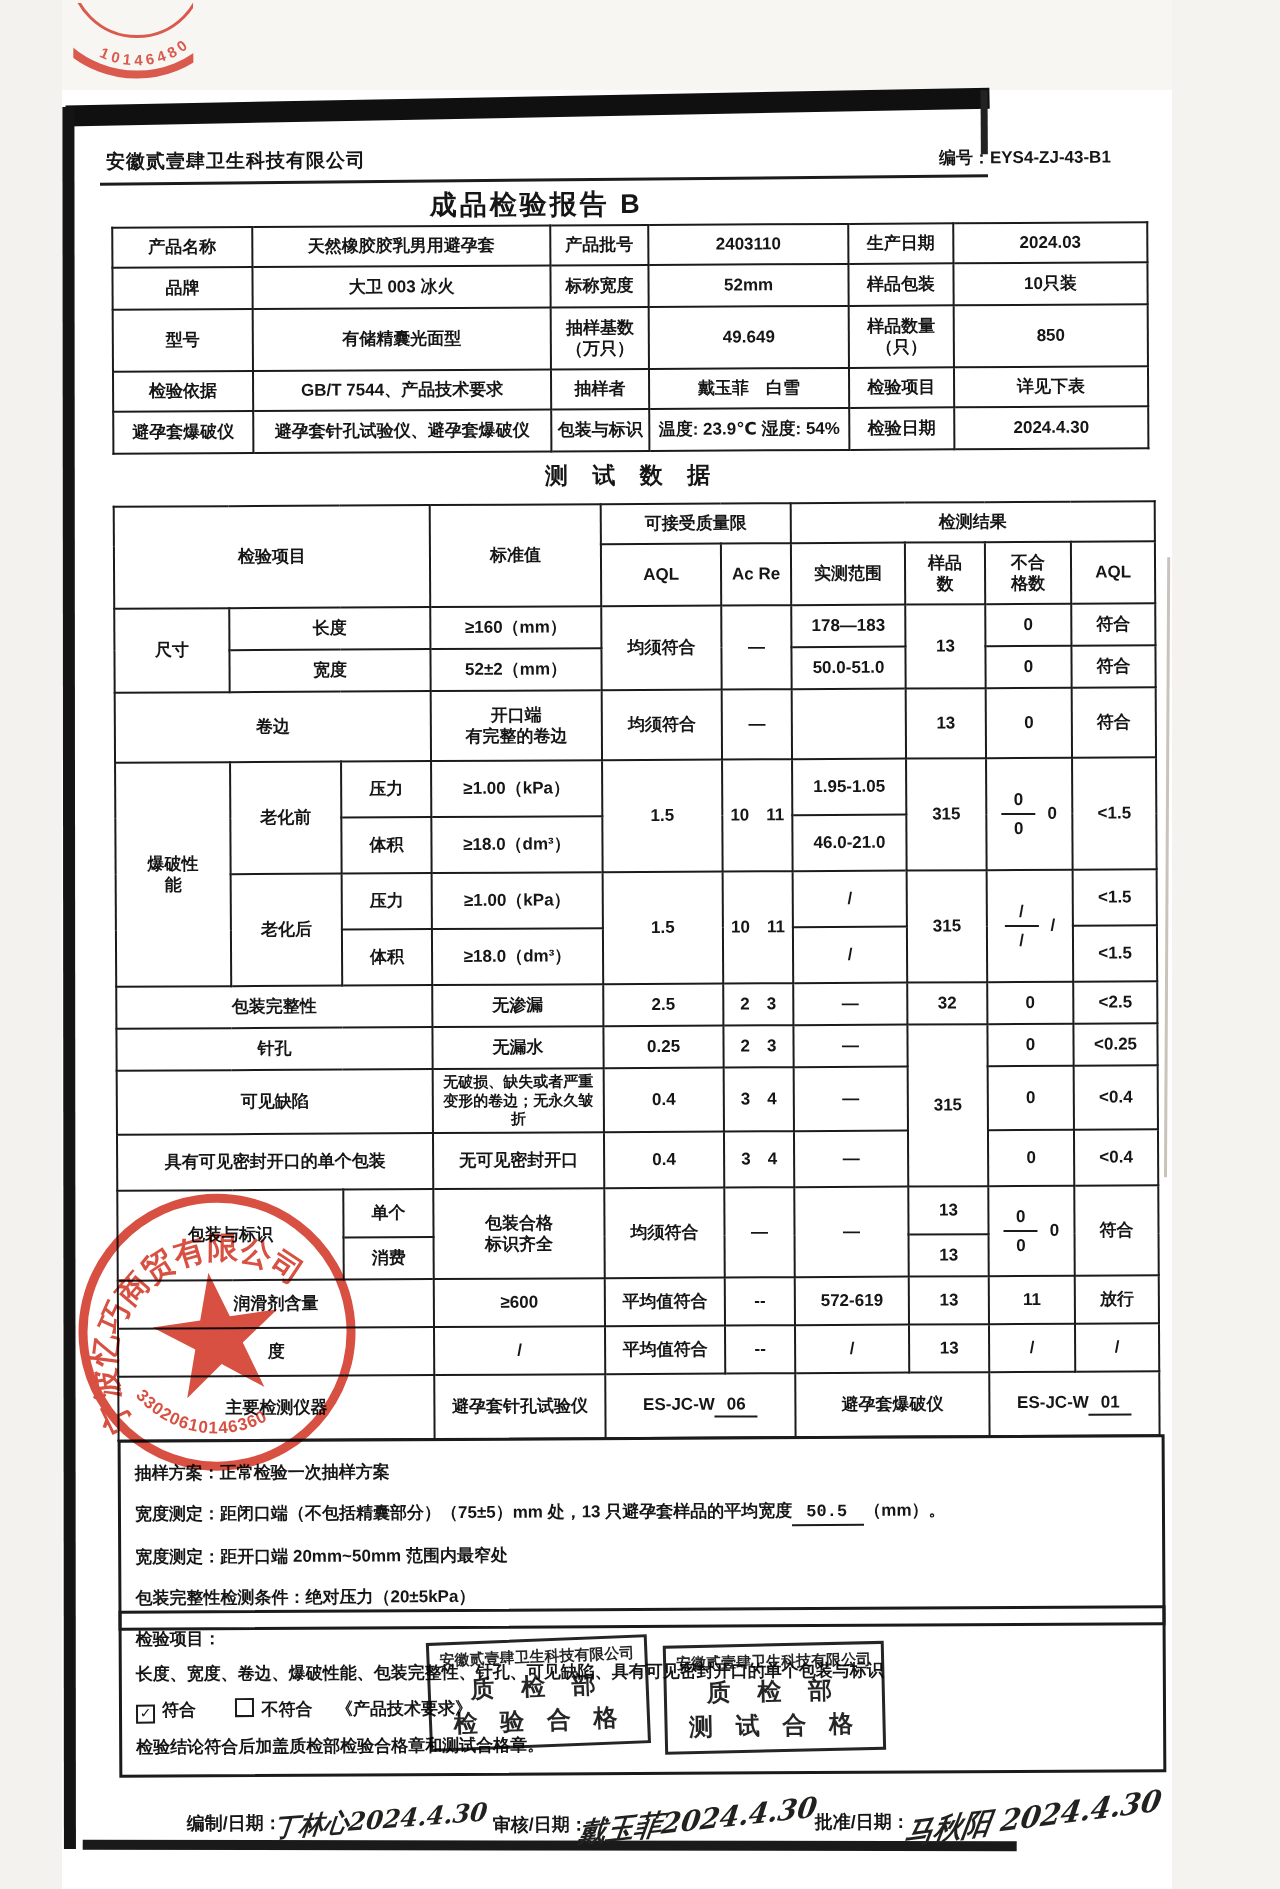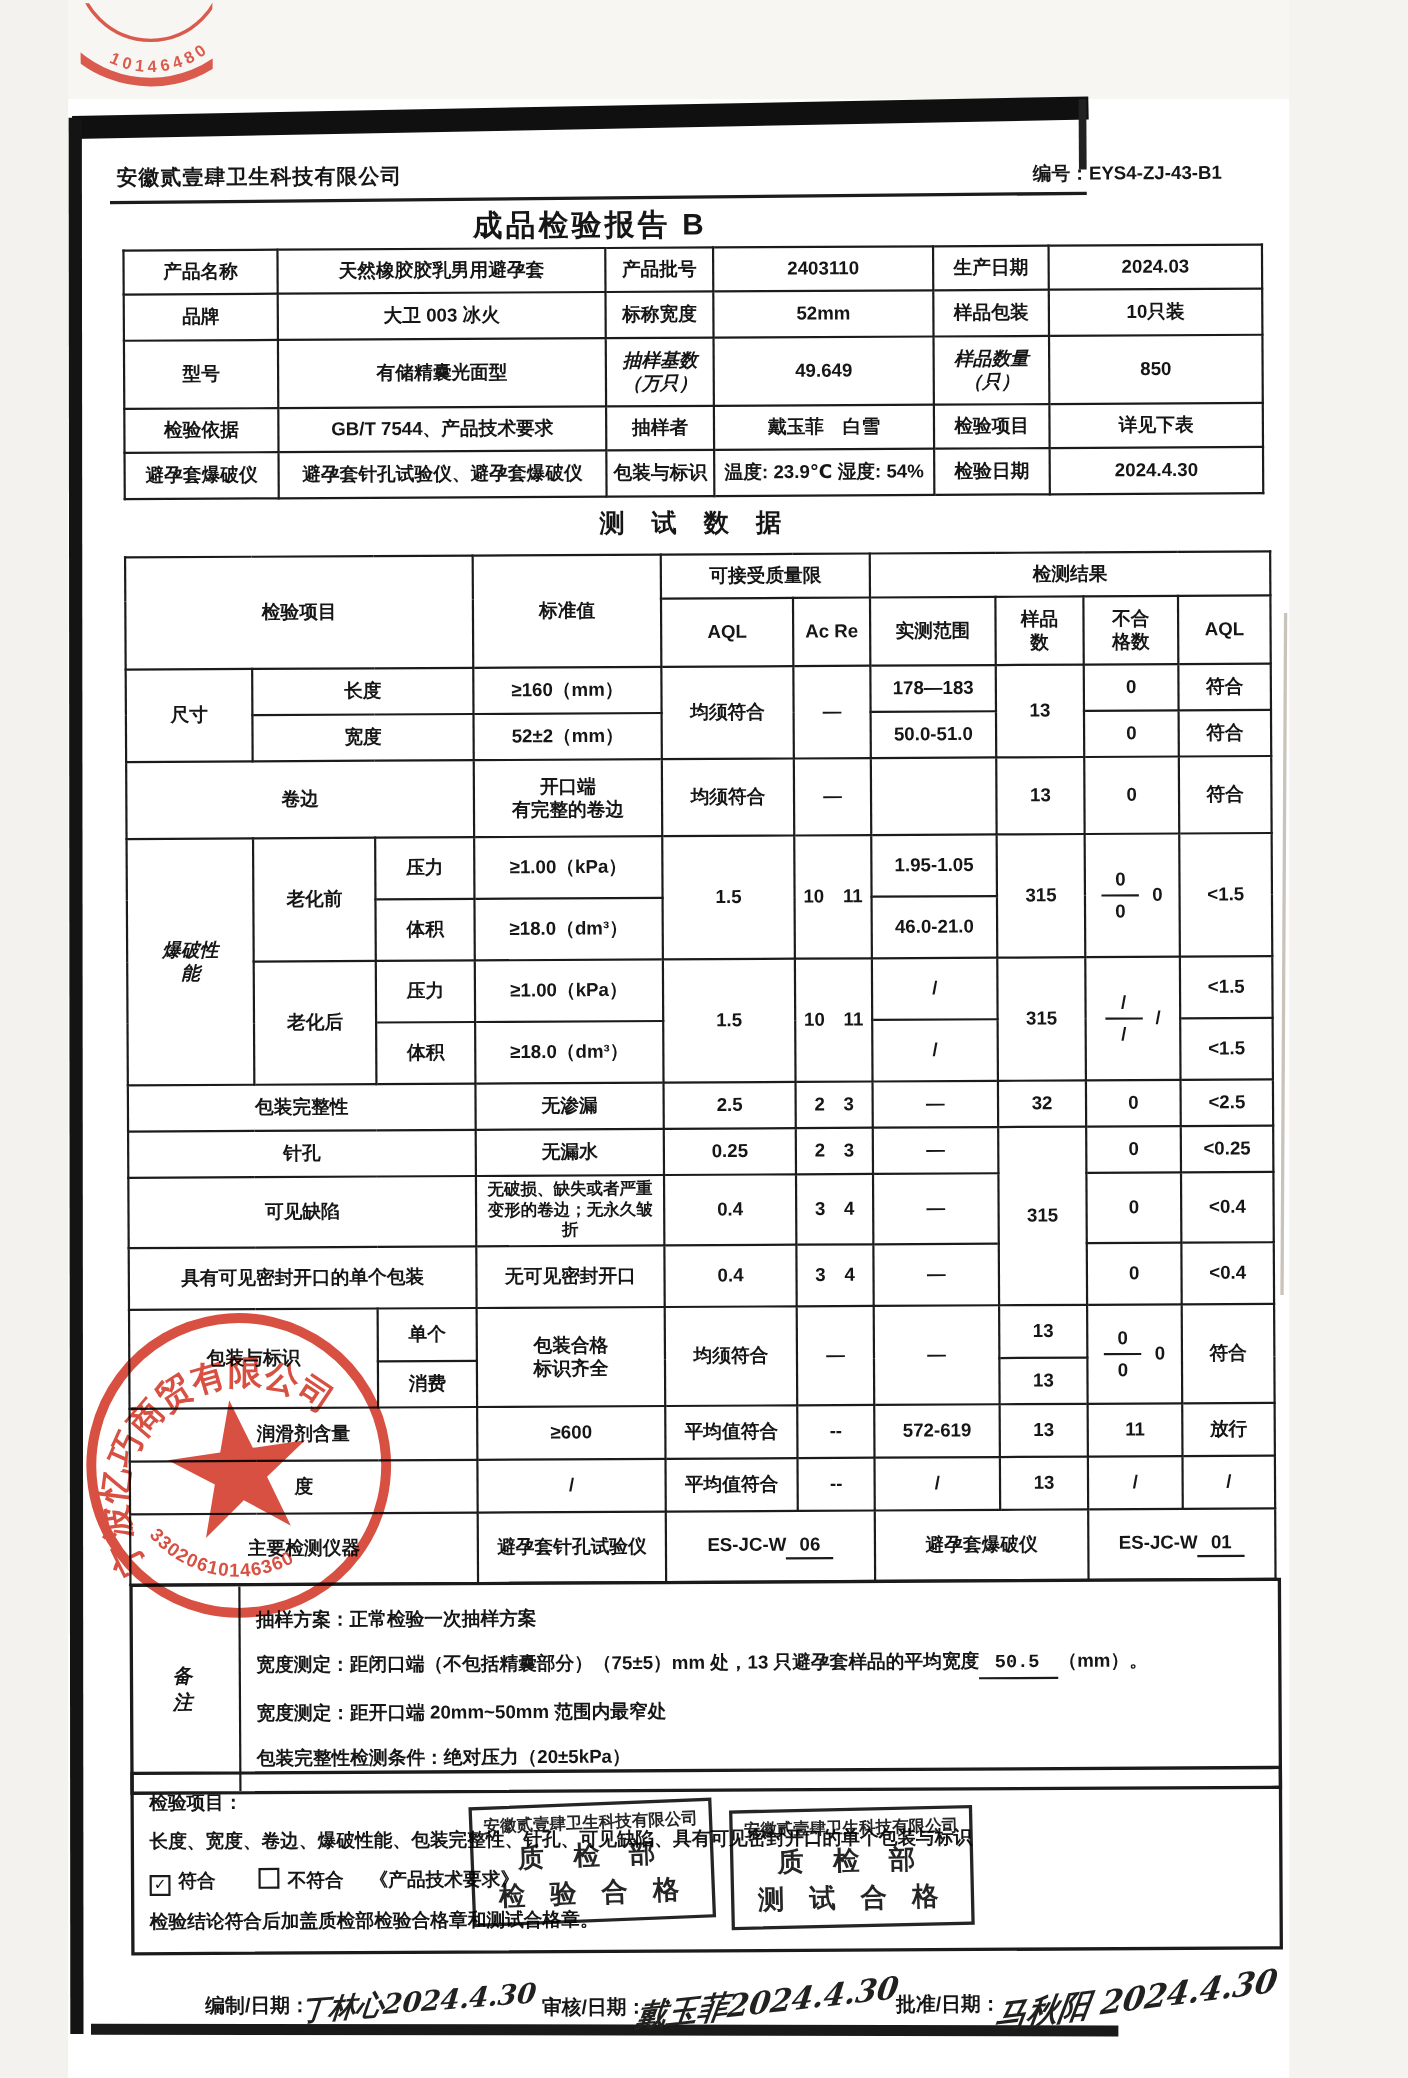--- a/index.html
+++ b/index.html
@@ -26,21 +26,21 @@
   .title{position:absolute;left:360px;top:186px;width:360px;text-align:center;font-size:27px;letter-spacing:3px;}
 
   table{border-collapse:collapse;table-layout:fixed;width:100%;}
   td{border:2px solid #1b1b1b;text-align:center;vertical-align:middle;font-size:17px;font-weight:700;padding:2px 4px;line-height:1.25;}
   .tbl-wrap{position:absolute;border:2px solid #1b1b1b;background:transparent;}
   #info-tbl{left:115px;top:224px;width:1035px;}
   #test-tbl{left:115px;top:503px;width:1041px;}
   .small{font-size:15px;}
   .sec-title{position:absolute;left:117px;top:460px;width:1035px;text-align:center;font-size:23px;letter-spacing:9px;}
 
-  .vert{display:inline-block;font-style:italic;}
+  .vert{display:inline-block;}
   .w2{width:1.35em;}
   .w4{width:2.8em;}
   .narrow{display:inline-block;width:48px;}
 
   .frac{display:flex;align-items:center;justify-content:center;gap:12px;}
   .frac .stk{display:flex;flex-direction:column;align-items:center;}
   .frac .bar{width:34px;height:2px;background:#1b1b1b;margin:3px 0;}
 
   .uline{display:inline-block;border-bottom:2px solid #1b1b1b;padding:0 12px;}
   .uline2{display:inline-block;border-bottom:2px solid #1b1b1b;padding:0 14px;min-width:44px;font-family:Liberation Mono, monospace;}
@@ -349,23 +349,20 @@
       <td colspan="3">主要检测仪器</td>
       <td>避孕套针孔试验仪</td>
       <td colspan="2"><span>ES-JC-W</span><span class="uline">06</span></td>
       <td colspan="2">避孕套爆破仪</td>
       <td colspan="2"><span>ES-JC-W</span><span class="uline">01</span></td>
     </tr>
   </tbody>
     </table>
 
   <div class="block" style="top:1437px;">
-    <div class="blabel">
-        <span class="vert w2">备注</span>
-      </div>
     <div class="bbody">
       <p>抽样方案：正常检验一次抽样方案</p>
       <p><span>宽度测定：距闭口端（不包括精囊部分）（75±5）mm 处，13 只避孕套样品的平均宽度</span><span class="uline2">50.5</span><span>（mm）。</span></p>
       <p>宽度测定：距开口端 20mm~50mm 范围内最窄处</p>
       <p style="margin-bottom:6px">包装完整性检测条件：绝对压力（20±5kPa）</p>
     </div>
   </div>
 
   <div class="block" style="top:1608px;">
     <div class="bbody">

